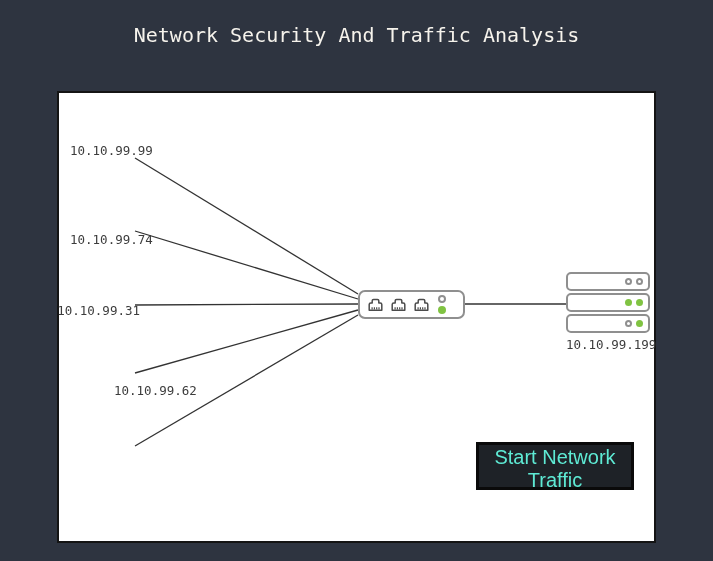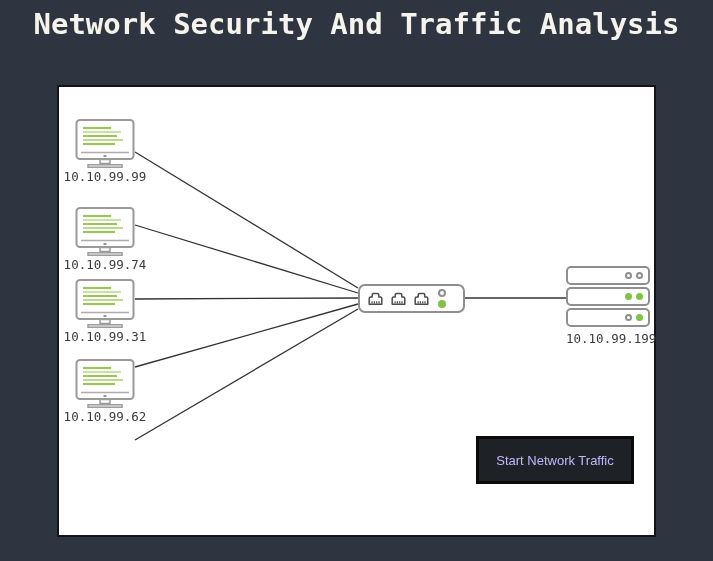--- a/index.html
+++ b/index.html
@@ -4,48 +4,48 @@
 <style>
   html,body{margin:0;padding:0;}
   body{
     width:713px;height:561px;
     background:#2e3440;
     font-family:"DejaVu Sans Mono", monospace;
     overflow:hidden;
     position:relative;
   }
   .page-title{
-    margin:0;padding-top:8px;
+    margin:0;padding-top:24px;
     text-align:center;
     font-family:"DejaVu Sans Mono", monospace;
-    font-weight:bold;
-    font-size:29px;line-height:1.15;
+    font-weight:normal;
+    font-size:20px;line-height:1.15;
     color:#f6f3ec;
     letter-spacing:0px;
   }
   .canvas{
     width:595px;height:448px;
     margin:44px auto 0;
     background:#ffffff;
     border:2px solid #141414;
     position:relative;
   }
   .wires{position:absolute;left:0;top:0;pointer-events:none;}
 
   
   .computer{
     position:absolute;left:11px;width:70px;
-    display:flex;flex-direction:column;align-items:center;
+    display:flex;flex-direction:row;align-items:center;
   }
   .computer .ip-label, .server .ip-label{
     font-family:"DejaVu Sans Mono", monospace;
     font-size:12.5px;line-height:1.2;
     color:#3c3c3c;white-space:nowrap;
   }
-  .c1{top:32px;} .c2{top:120px;} .c3{top:192px;justify-content:flex-end;} .c4{top:272px;} .c5{top:352px;}
+  .c1{top:32px;} .c2{top:104px;align-items:flex-end;} .c3{top:192px;justify-content:flex-end;} .c4{top:272px;gap:44px;} .c5{top:352px;}
 
   
   .switch{
     position:absolute;left:299px;top:197px;
     width:91px;height:25px;
     background:#fff;border:2px solid #8f8f8f;border-radius:7px;
     display:flex;align-items:center;gap:6px;
     padding:0 5px 0 7px;box-sizing:content-box;
   }
   .led-col{display:flex;flex-direction:column;gap:3px;margin-left:2px;}
@@ -63,24 +63,24 @@
   .server-unit .led{position:absolute;top:4px;width:7px;height:7px;}
   .server-unit .led.pos-a{right:16px;}
   .server-unit .led.pos-b{right:5px;}
   .server .ip-label{display:block;text-align:center;margin-top:4px;}
 
   
   .start-button{
     position:absolute;left:417px;top:349px;
     width:158px;height:48px;
     background:#1e2227;
-    color:#c4b5fd;
+    color:#5eead4;
     border:3px solid #0a0a0a;
     font-family:"Liberation Sans", sans-serif;
-    font-size:13px;
+    font-size:20px;
     cursor:pointer;
   }
 </style>
 </head>
 <body>
 
 <h1 class="page-title">Network Security And Traffic Analysis</h1>
 
 <div class="canvas">
 

